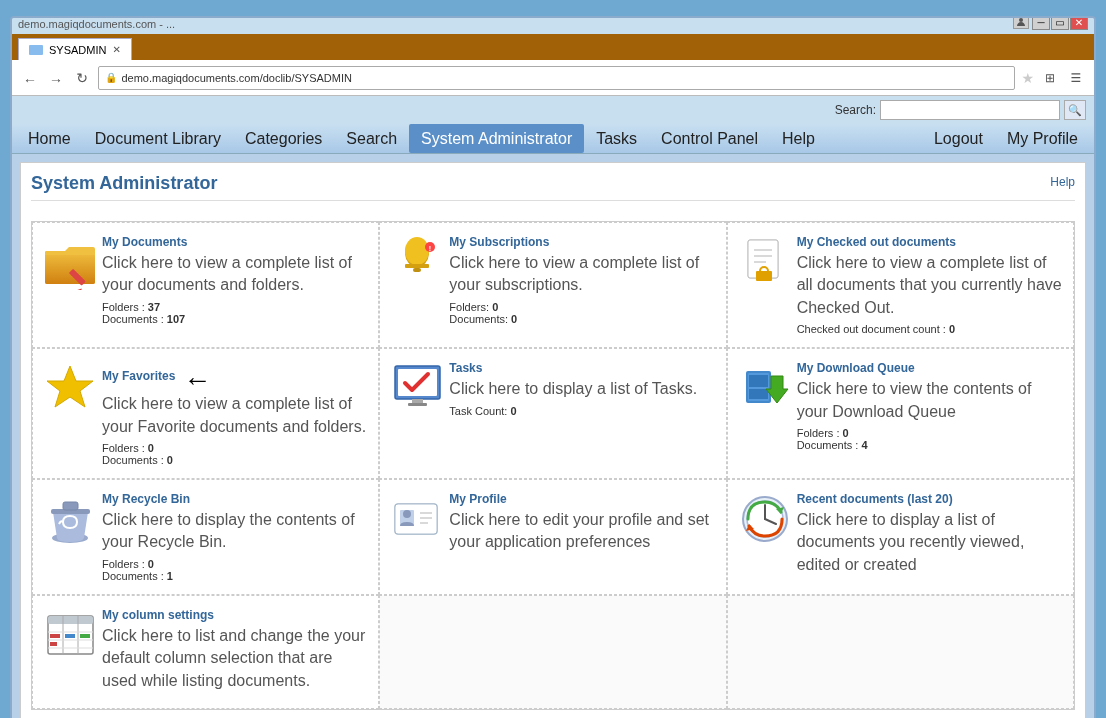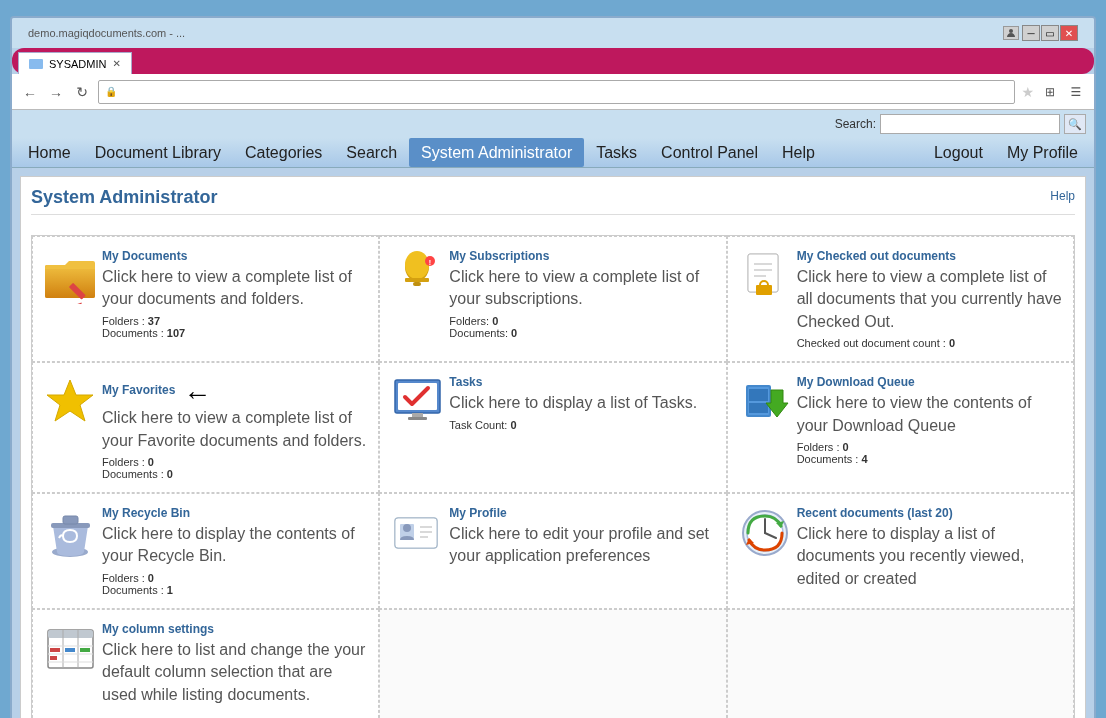--- a/index.html
+++ b/index.html
@@ -1,17 +1,17 @@
 <!DOCTYPE html>
 <html><head>
   <meta charset="utf-8">
   <style>
     * { margin: 0; padding: 0; box-sizing: border-box; }
     body { font-family: Arial, sans-serif; font-size: 12px; background: #6fa8d0; width: 1106px; height: 718px; overflow: hidden; }
-    .title-bar { background: #c8dff0; display: flex; align-items: center; justify-content: space-between; padding: 4px 16px; height: 30px; }
+    .title-bar { background: #c8dff0; display: flex; align-items: flex-end; justify-content: space-between; padding: 4px 6px; height: 16px; }
     .tab-bar { display: flex; align-items: flex-end; padding: 4px 6px 0 6px; }
     .tab { background: #e8f2fa; border: 1px solid #aac; border-bottom: none; padding: 3px 10px; font-size: 11px; display: flex; align-items: center; gap: 6px; height: 22px; }
     .tab.active { background: white; }
     .tab-close { font-size: 10px; cursor: pointer; color: #555; }
     .win-btn { width: 18px; height: 16px; border: 1px solid #888; display: flex; align-items: center; justify-content: center; font-size: 10px; cursor: pointer; background: #d0d0d0; }
     .win-btn.close { background: #e05050; color: white; }
     .win-btn-group { display: flex; align-items: center; gap: 1px; }
     .title-left { display: flex; align-items: center; gap: 4px; font-size: 11px; }
 
     
@@ -75,34 +75,35 @@
               <circle cx="5" cy="3" r="2" fill="#555"></circle>
               <path d="M1 9c0-2.2 1.8-4 4-4s4 1.8 4 4" fill="#555"></path>
             </svg>
         </div>
         <div class="win-btn">─</div>
         <div class="win-btn">▭</div>
         <div class="win-btn close">✕</div>
       </div>
     </div>
 
-    <div class="tab-bar" style="background:#be185d;border-radius:12px;">
+    <div class="tab-bar" style="background:#a16207;">
       <div class="tab active">
         <span style="width:14px;height:10px;background:#88bbee;display:inline-block;border-radius:1px;"></span>
         <span>SYSADMIN</span>
         <span class="tab-close">✕</span>
       </div>
     </div>
 
     <div class="address-bar">
       <button class="nav-btn">←</button>
       <button class="nav-btn">→</button>
       <button class="nav-btn">↻</button>
       <div class="url-box">
         <span class="url-lock">🔒</span>
+        <span class="url-text">demo.magiqdocuments.com/doclib/SYSADMIN</span>
       </div>
       <span class="star-icon">★</span>
       <span class="addr-icon-btn">⊞</span>
       <span class="addr-icon-btn">☰</span>
     </div>
 
     <div class="search-bar">
       <label class="search-label">Search:</label>
       <input class="search-input" type="text" style="">
       <button class="search-go-btn">🔍</button>

